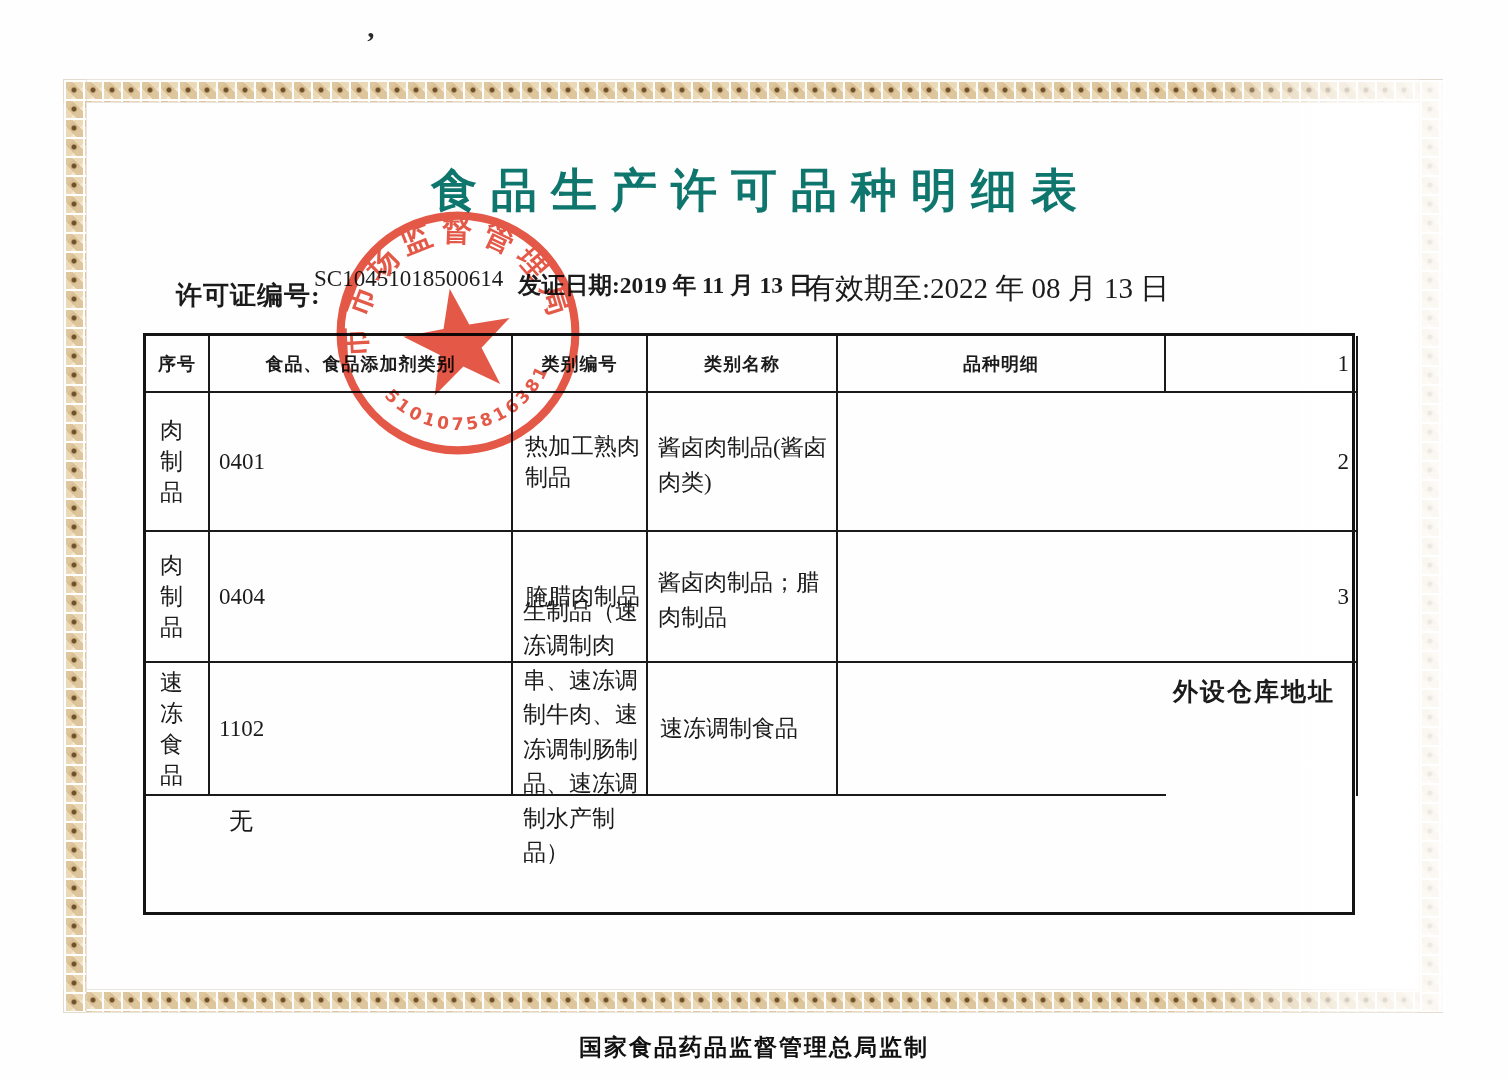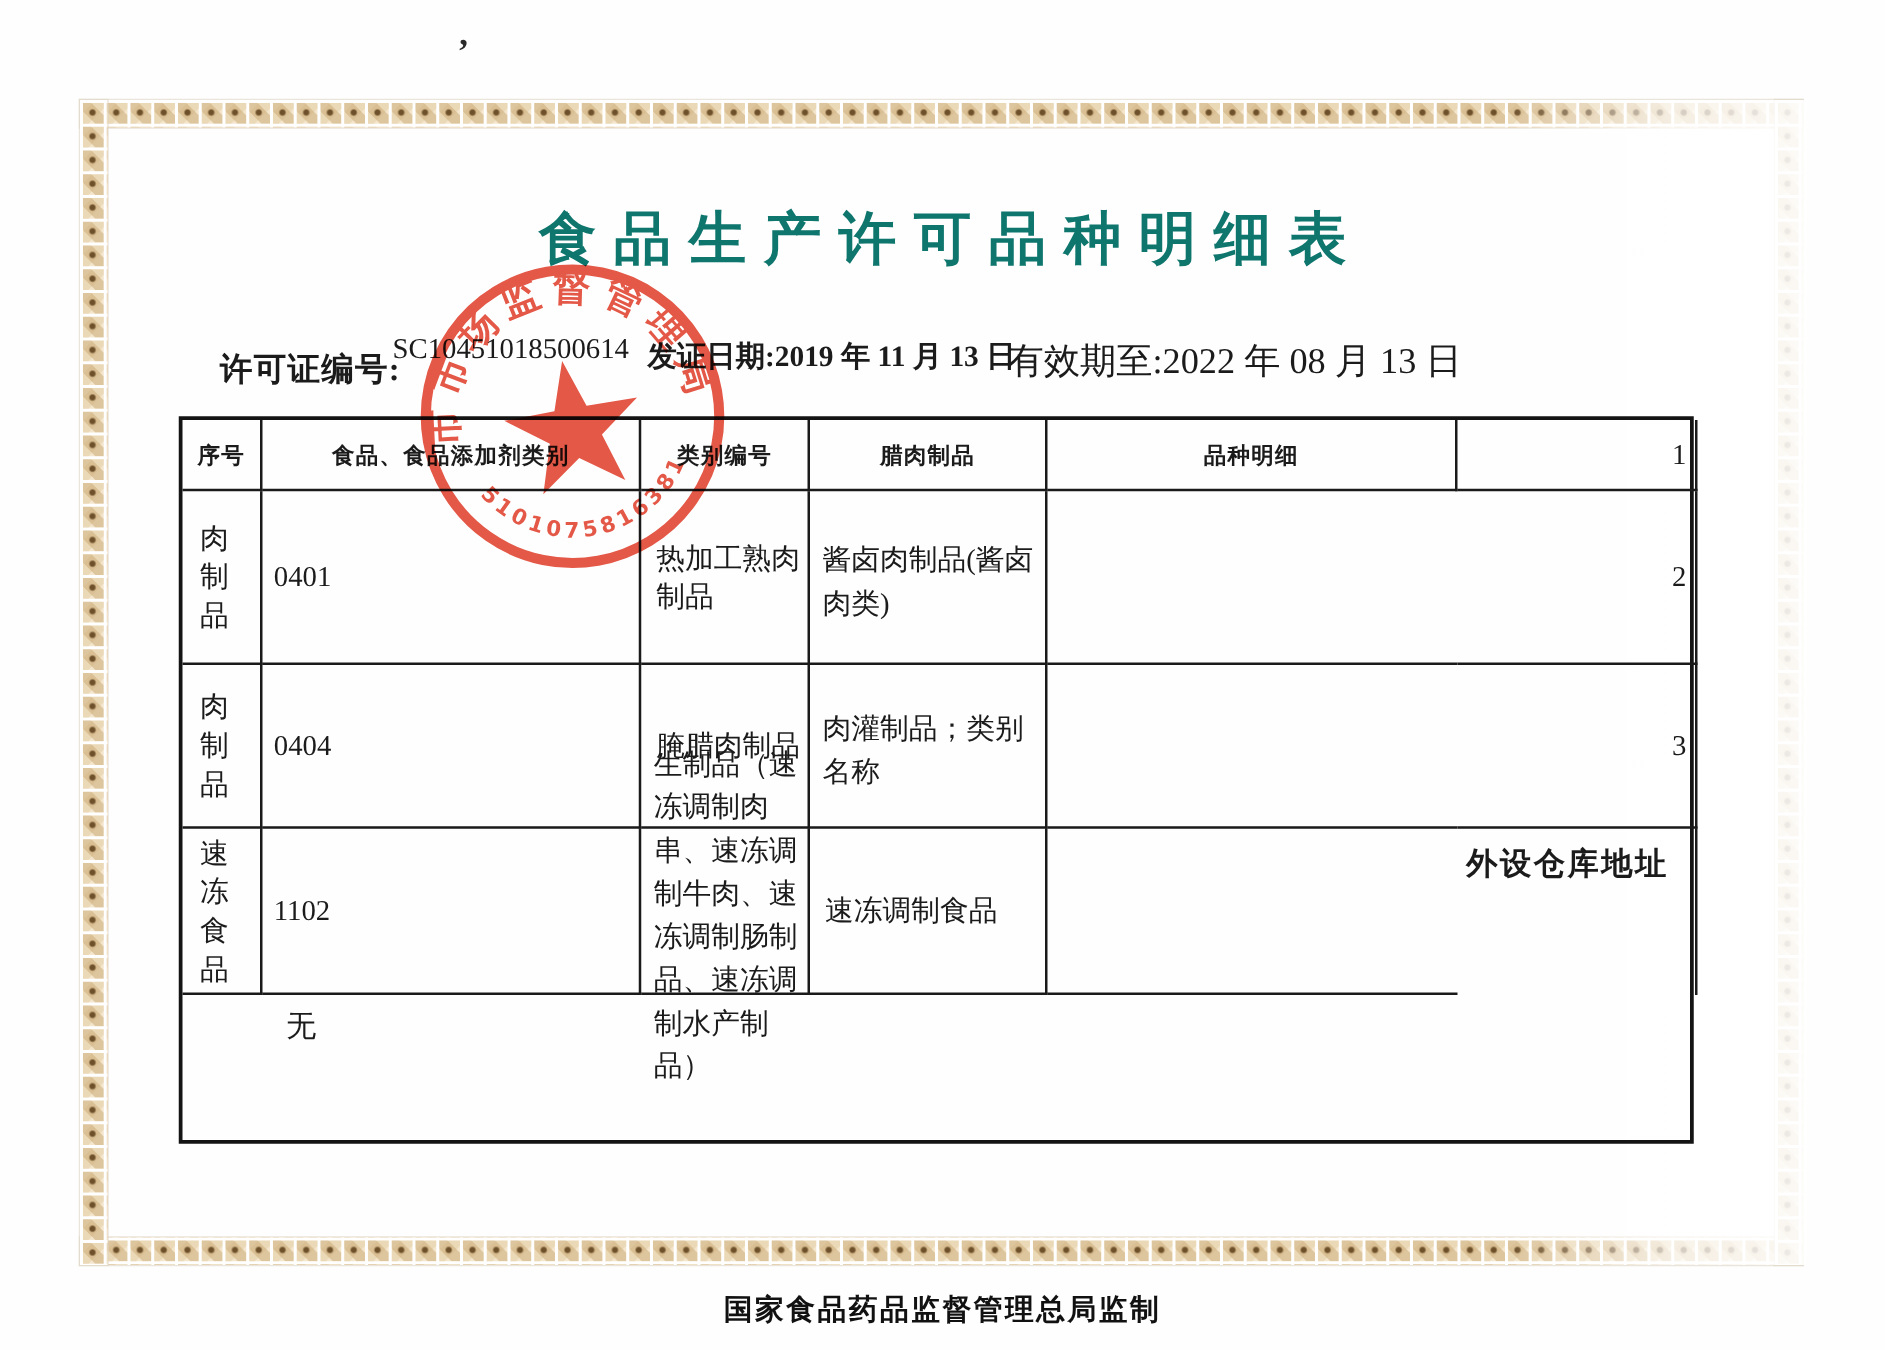--- a/index.html
+++ b/index.html
@@ -108,35 +108,35 @@
     <span class="lic-number">SC10451018500614</span>
     <span class="lic-issue">发证日期:2019 年 11 月 13 日</span>
     <span class="lic-valid">有效期至:2022 年 08 月 13 日</span>
   </div>
 
   <div class="doc-table">
 
     <div class="cell th">序号</div>
     <div class="cell th">食品、食品添加剂类别</div>
     <div class="cell th">类别编号</div>
-    <div class="cell th">腊肉制品</div>
+    <div class="cell th">类别名称</div>
     <div class="cell th">品种明细</div>
 
     <div class="cell c-no">1</div>
     <div class="cell c-left">肉制品</div>
     <div class="cell c-code">0401</div>
     <div class="cell c-name">热加工熟肉制品</div>
     <div class="cell c-detail">酱卤肉制品(酱卤肉类)</div>
     <div class="cell c-empty last-col"></div>
 
     <div class="cell c-no">2</div>
     <div class="cell c-left">肉制品</div>
     <div class="cell c-code">0404</div>
     <div class="cell c-name">腌腊肉制品</div>
-    <div class="cell c-detail">肉灌制品；类别名称</div>
+    <div class="cell c-detail">酱卤肉制品；腊肉制品</div>
     <div class="cell c-empty last-col"></div>
 
     <div class="cell c-no">3</div>
     <div class="cell c-left">速冻食品</div>
     <div class="cell c-code">1102</div>
     <div class="cell c-detail">生制品（速冻调制肉串、速冻调制牛肉、速冻调制肠制品、速冻调制水产制品）</div>
     <div class="cell c-name">速冻调制食品</div>
     <div class="cell c-empty last-col"></div>
 
     <div class="cell c-whlabel last-row">外设仓库地址</div>

